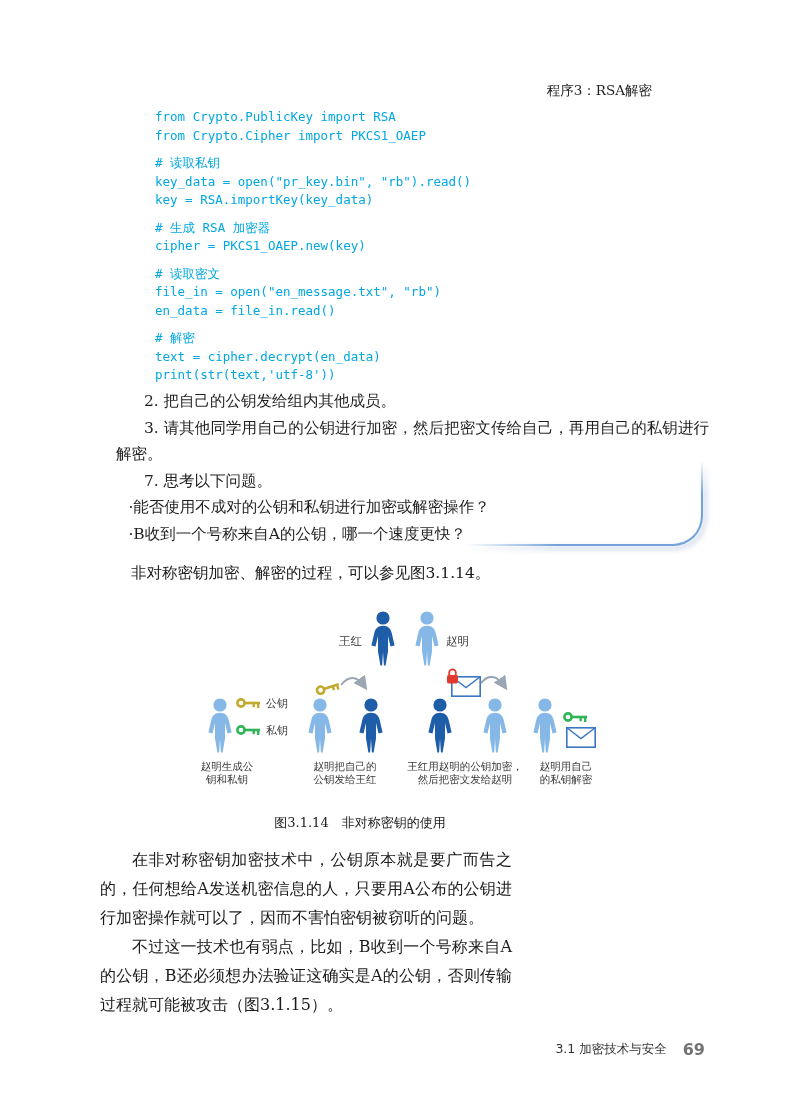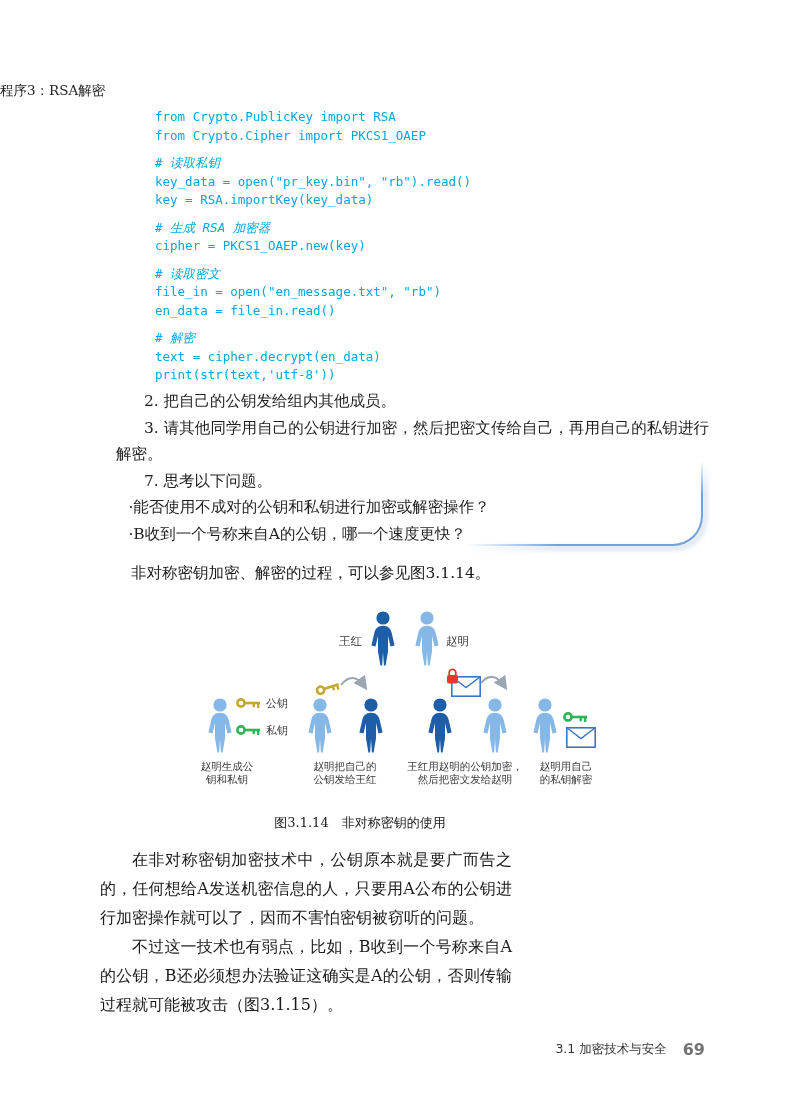--- a/index.html
+++ b/index.html
@@ -4,27 +4,27 @@
 <style>
   * { margin:0; padding:0; box-sizing:border-box; }
   html,body { background:#ffffff; }
   .page {
     position:relative; width:800px; height:1118px; margin:0 auto;
     background:#ffffff; overflow:hidden;
     font-family:"DejaVu Serif","Liberation Serif",serif; color:#1b1b1b;
   }
 
   
-  .code-title { position:absolute; top:82px; left:0; width:652px; text-align:left;
+  .code-title { position:absolute; top:82px; left:0; width:652px; text-align:right;
     font-size:13.5px; color:#222; }
   .code-block { position:absolute; left:155px; top:108px;
     font-family:"DejaVu Sans Mono","Liberation Mono",monospace;
     font-size:12.5px; color:var(--code,#00A7E1); }
   .code-line { height:18.5px; line-height:18.5px; white-space:pre; }
-  .code-line.comment { font-style:italic; }
+  .code-line.comment { }
   .code-line.blank { height:9px; }
 
   
   .steps { position:absolute; left:116px; top:388px; width:593px;
     font-size:15.5px; line-height:26.5px; color:#1f1f1f; text-align:justify; }
   .steps p { text-indent:1.8em; }
   .steps p.bullet { text-indent:0.8em; }
 
   
   .panel-shadow { position:absolute; left:444px; top:466px; width:263px; height:84px;

